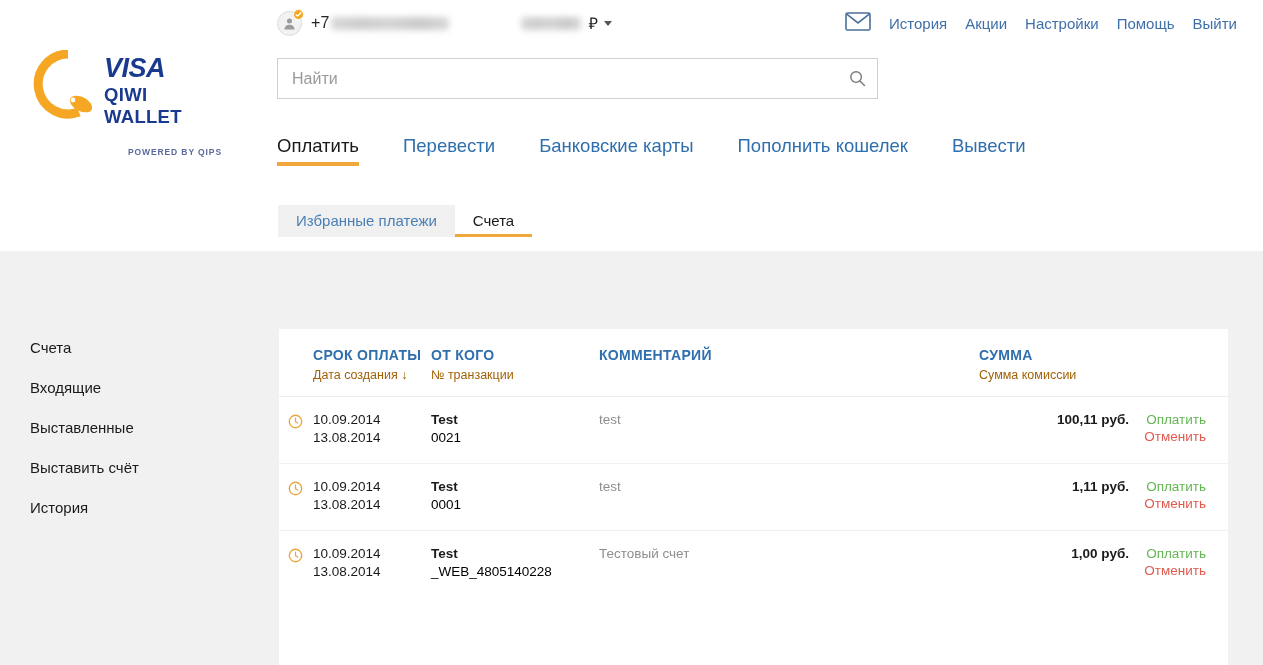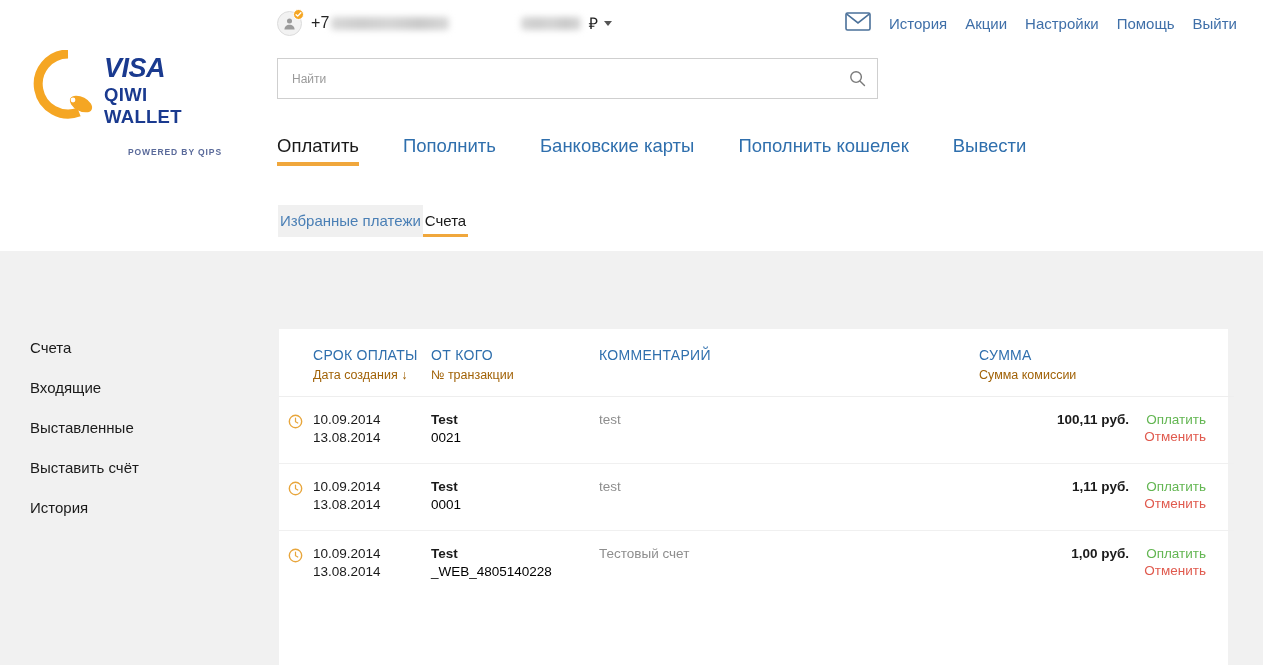--- a/index.html
+++ b/index.html
@@ -104,21 +104,21 @@
     position: absolute;
     left: 277px; top: 58px;
     width: 601px; height: 41px;
     border: 1px solid #cfcfcf; background: #fff;
     display: flex; align-items: center;
   }
   .search-input {
     flex: 1;
     border: none; outline: none; background: transparent;
     font-family: "Liberation Sans", sans-serif;
-    font-size: 12px; color: #c2410c;
+    font-size: 16px; color: #c2410c;
     padding: 0 14px;
   }
   .search-input::placeholder { color: #9a9a9a; }
   .search-icon-btn {
     width: 40px; height: 100%;
     display: flex; align-items: center; justify-content: center;
     background: transparent; border: none; cursor: pointer;
   }
 
   
@@ -141,21 +141,21 @@
   }
 
   
   .subtabs {
     position: absolute;
     left: 278px; top: 205px;
     display: flex; align-items: stretch;
   }
   .subtab {
     position: relative;
-    padding: 7px 2px 8px;
+    padding: 7px 18px 8px;
     font-size: 15px; cursor: pointer; white-space: nowrap;
   }
   .subtab.inactive { background: #f0f0f0; color: #4a7fb5; }
   .subtab.active { background: #ffffff; color: #1a1a1a; }
   .subtab.active::after {
     content: "";
     position: absolute; left: 0; bottom: 0;
     width: 100%; height: 3px; background: #f0a73c;
   }
 
@@ -193,21 +193,21 @@
     text-align: left;
     padding: 18px 0 14px 0;
     vertical-align: top;
     font-weight: normal;
     border-bottom: 1px solid #eeeeee;
   }
   .th-main {
     display: block;
     font-size: 14px; color: #2f6fad;
     text-transform: uppercase; letter-spacing: 0.3px;
-    font-weight: normal;
+    font-weight: bold;
   }
   .th-sub {
     display: block;
     font-size: 12.5px; color: #a16207;
     margin-top: 5px;
   }
   .col-date    { width: 152px; padding-left: 34px !important; }
   .col-from    { width: 168px; }
   .col-comment { width: 380px; }
   .col-sum     { width: 150px; }
@@ -313,21 +313,21 @@
     <button class="search-icon-btn">
       <svg width="17" height="17" viewBox="0 0 18 18">
         <circle cx="7.5" cy="7.5" r="5.6" fill="none" stroke="#7a7a7a" stroke-width="1.5"></circle>
         <path d="M11.8 11.8 L16.4 16.4" stroke="#7a7a7a" stroke-width="1.5" stroke-linecap="round"></path>
       </svg>
     </button>
   </div>
 
   <div class="maintabs">
     <a class="maintab active" href="#">Оплатить</a>
-    <a class="maintab" href="#">Пополнить</a>
+    <a class="maintab" href="#">Перевести</a>
     <a class="maintab" href="#">Банковские карты</a>
     <a class="maintab" href="#">Пополнить кошелек</a>
     <a class="maintab" href="#">Вывести</a>
   </div>
 
   <div class="subtabs">
     <div class="subtab inactive">Избранные платежи</div>
     <div class="subtab active">Счета</div>
   </div>
 </div>

